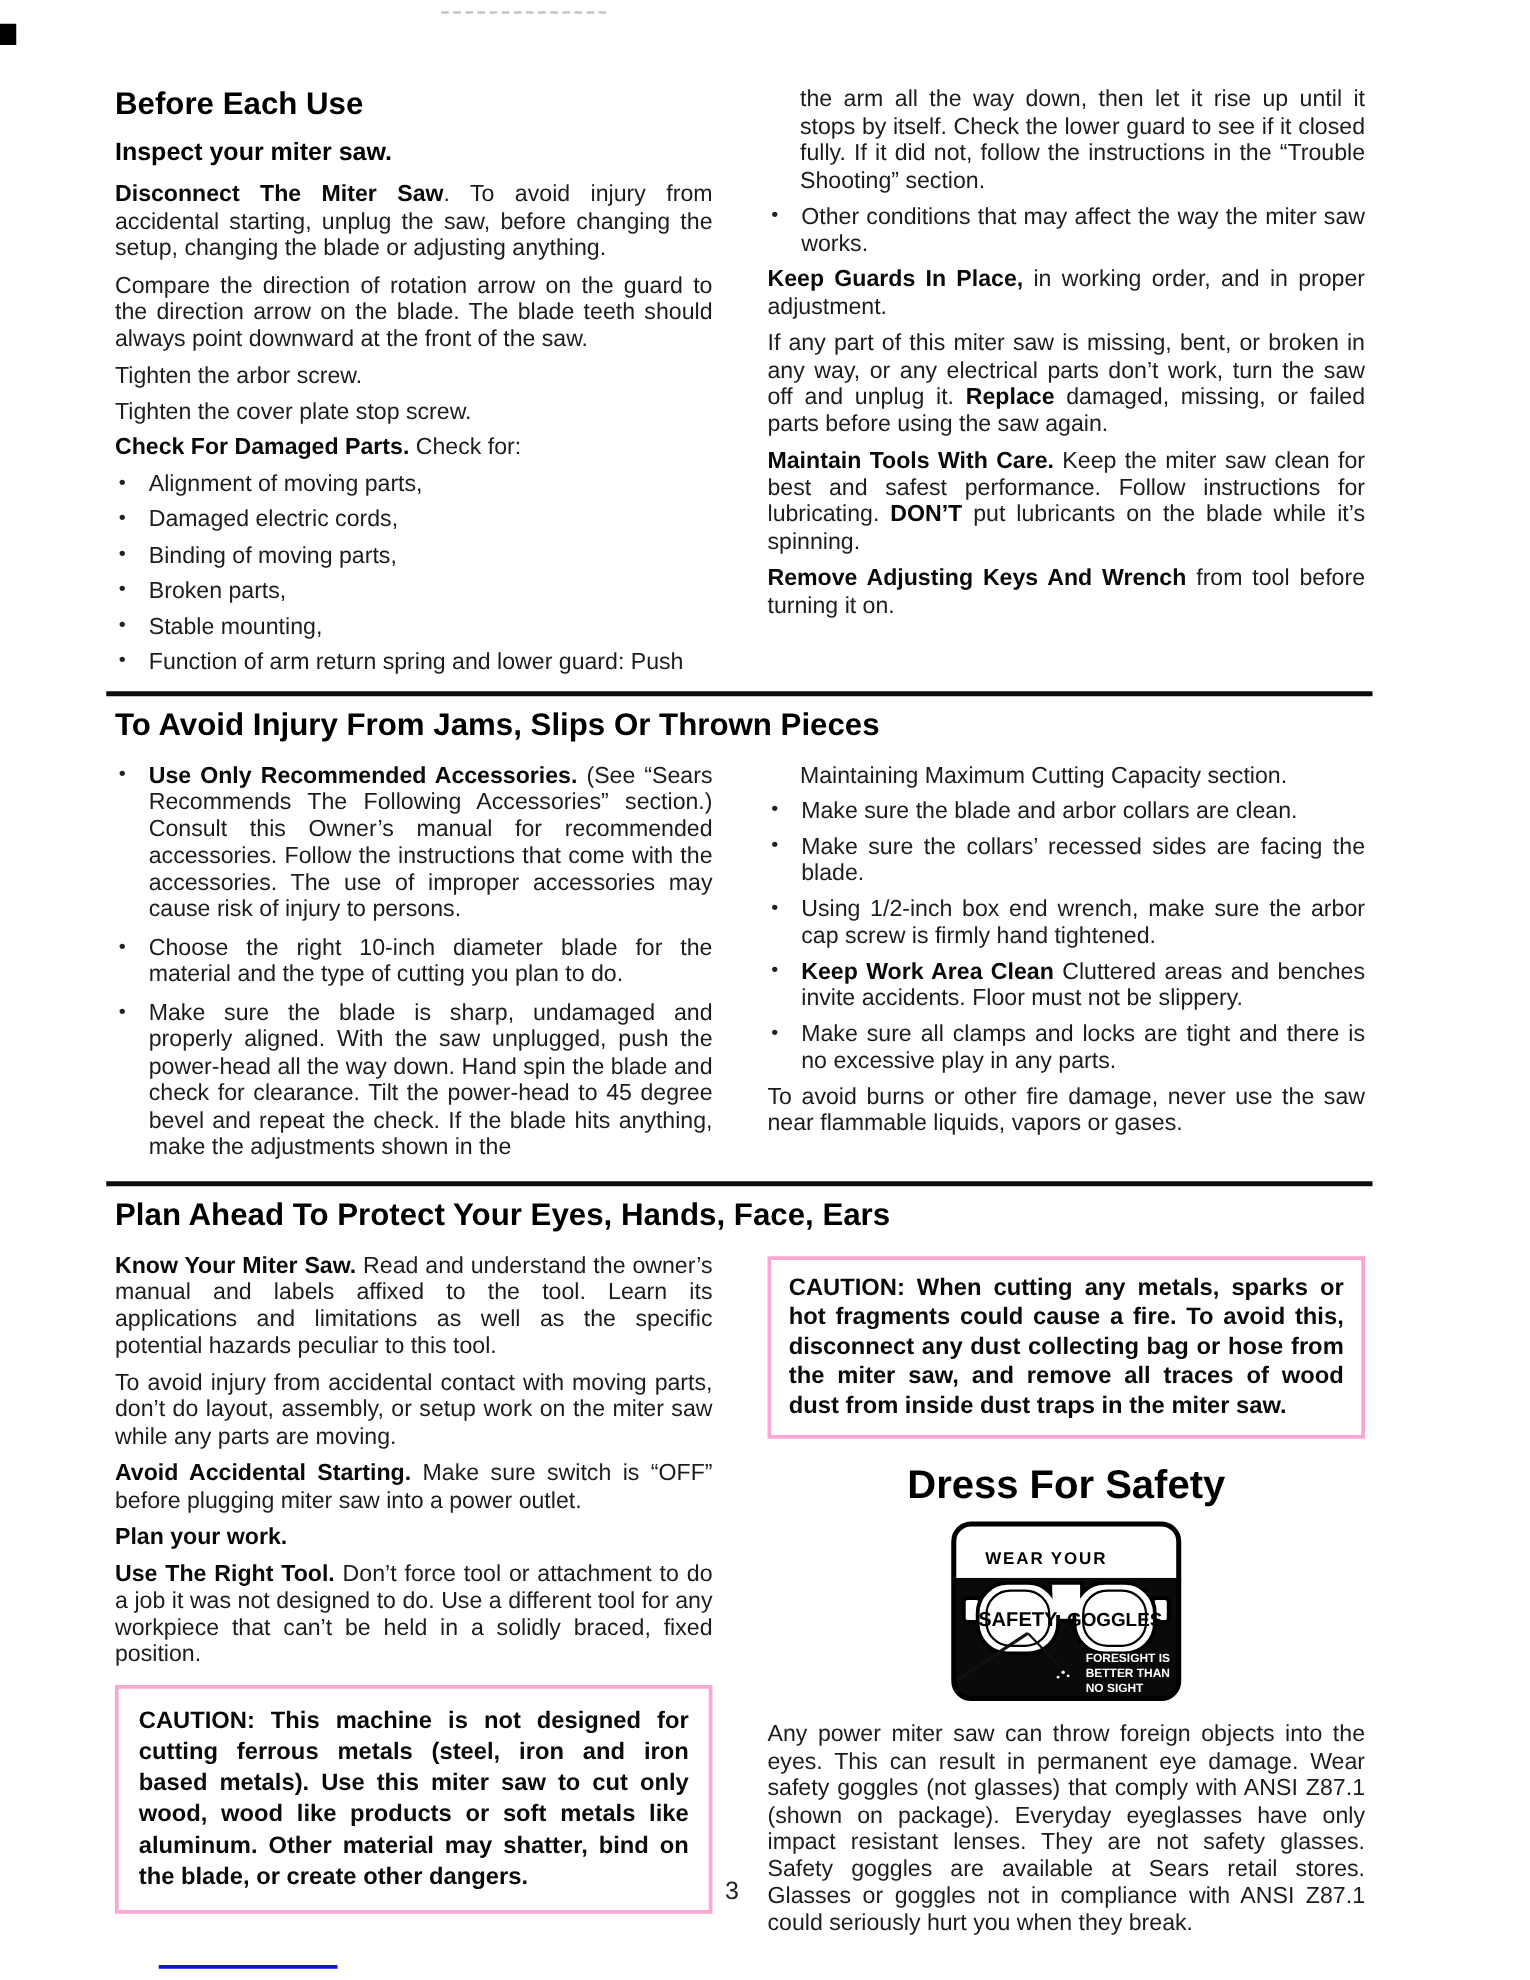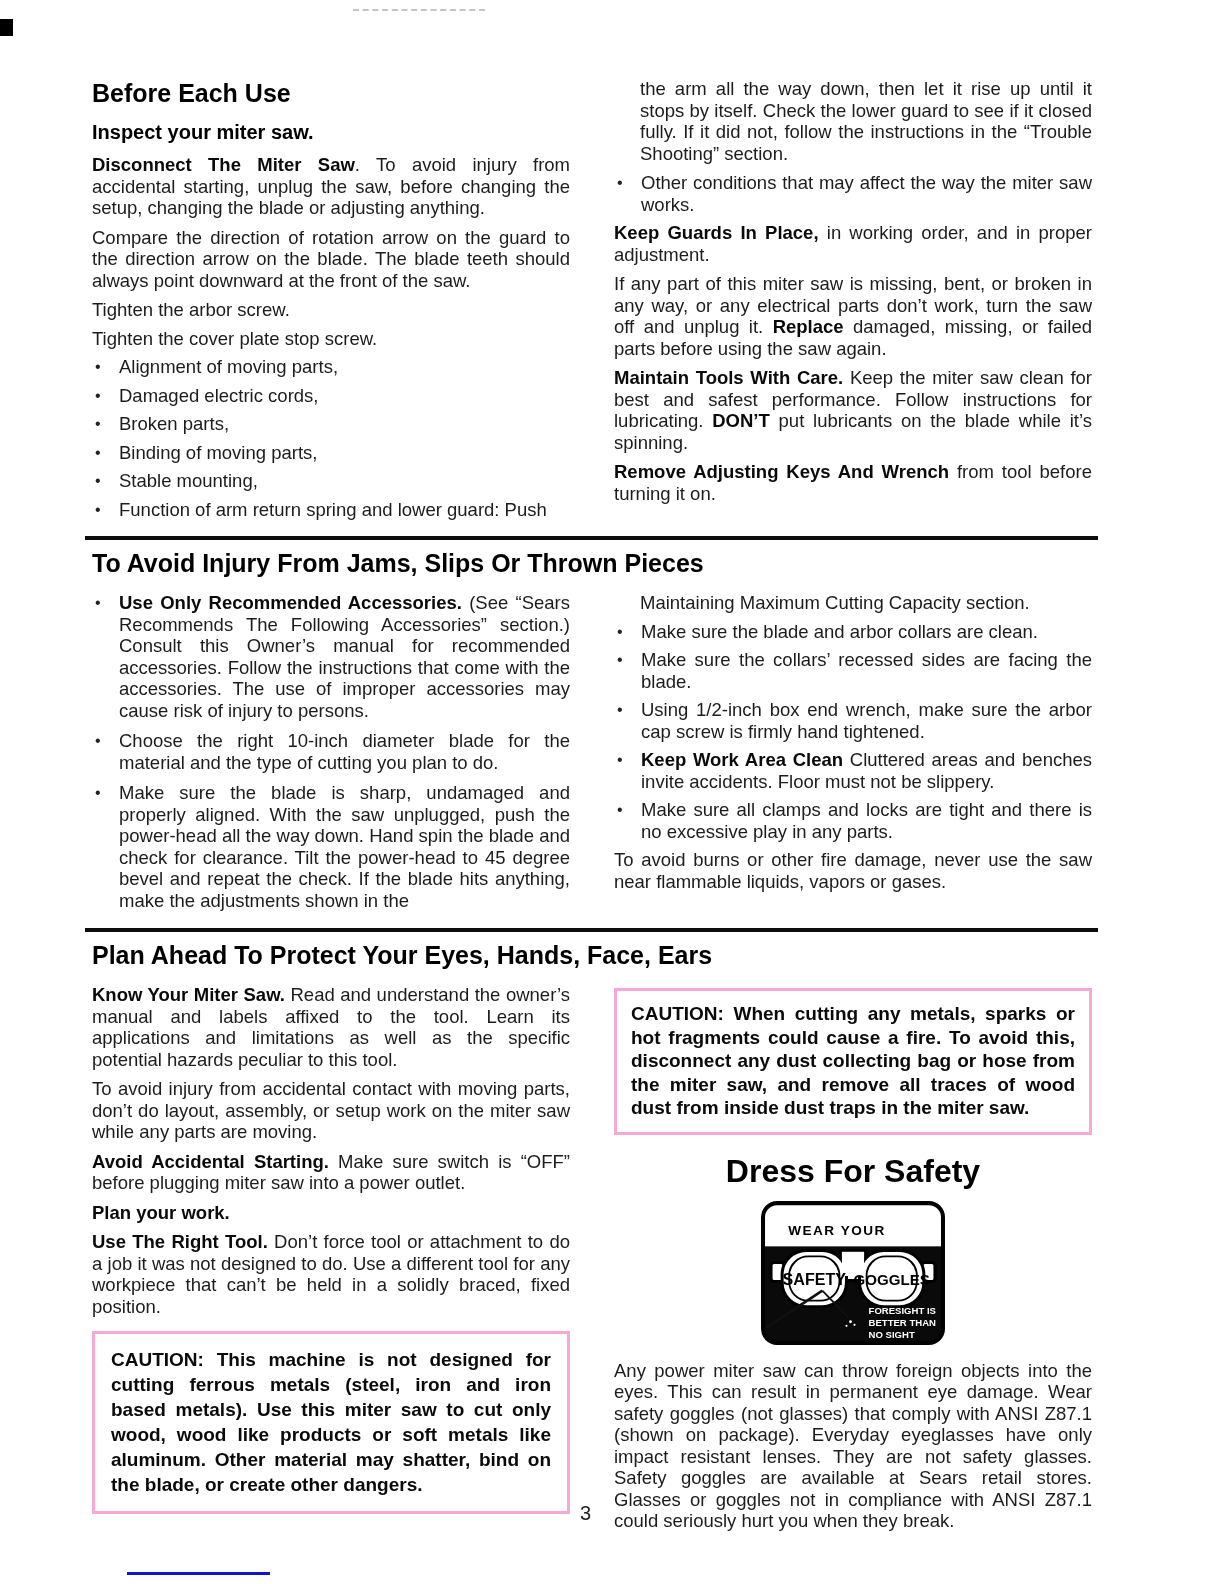--- a/index.html
+++ b/index.html
@@ -1,21 +1,21 @@
 <!DOCTYPE html>
 <html><head>
 <meta charset="utf-8">
 <style>
   html,body{margin:0;padding:0;}
   body{
     width:1224px;height:1584px;background:#ffffff;position:relative;
     font-family:"Liberation Sans", sans-serif;color:#1c1c1c;overflow:hidden;
     -webkit-font-smoothing:antialiased;
   }
-  .content{position:absolute;left:92px;top:78px;width:1000px;}
+  .content{position:absolute;left:92px;top:68px;width:1000px;}
   .cols{display:grid;grid-template-columns:478px 478px;column-gap:44px;align-items:start;}
   .cols-s1{min-height:452px;}
   .cols-s2{min-height:308px;}
   h1.doc-h{font-size:25px;font-weight:bold;color:#000;margin:0 0 12px 0;line-height:30px;}
   h2.sec-h{font-size:25px;font-weight:bold;color:#000;margin:8px 0 14px 0;line-height:30px;}
   h3.sub-h{font-size:20px;font-weight:bold;color:#000;margin:0 0 10px 0;line-height:24px;}
   p{font-size:18.5px;line-height:21.5px;margin:0 0 8px 0;text-align:justify;}
   p.tight{margin-bottom:7px;}
   b{color:#0a0a0a;}
   .indent{padding-left:26px;}
@@ -52,25 +52,26 @@
 <div class="content">
 
   <div class="cols cols-s1">
     <div>
       <h1 class="doc-h">Before Each Use</h1>
       <h3 class="sub-h">Inspect your miter saw.</h3>
       <p><b>Disconnect The Miter Saw</b><span>. To avoid injury from accidental starting, unplug the saw, before changing the setup, changing the blade or adjusting anything.</span></p>
       <p>Compare the direction of rotation arrow on the guard to the direction arrow on the blade. The blade teeth should always point downward at the front of the saw.</p>
       <p class="tight">Tighten the arbor screw.</p>
       <p class="tight">Tighten the cover plate stop screw.</p>
+      <p><b>Check For Damaged Parts.</b><span> Check for:</span></p>
       <ul class="blist">
         <li>Alignment of moving parts,</li>
         <li>Damaged electric cords,</li>
+        <li>Binding of moving parts,</li>
         <li>Broken parts,</li>
-        <li>Binding of moving parts,</li>
         <li>Stable mounting,</li>
         <li>Function of arm return spring and lower guard: Push</li>
       </ul>
     </div>
     <div>
       <p class="indent">the arm all the way down, then let it rise up until it stops by itself. Check the lower guard to see if it closed fully. If it did not, follow the instructions in the “Trouble Shooting” section.</p>
       <ul class="blist">
         <li>Other conditions that may affect the way the miter saw works.</li>
       </ul>
       <p><b>Keep Guards In Place,</b><span> in working order, and in proper adjustment.</span></p>

